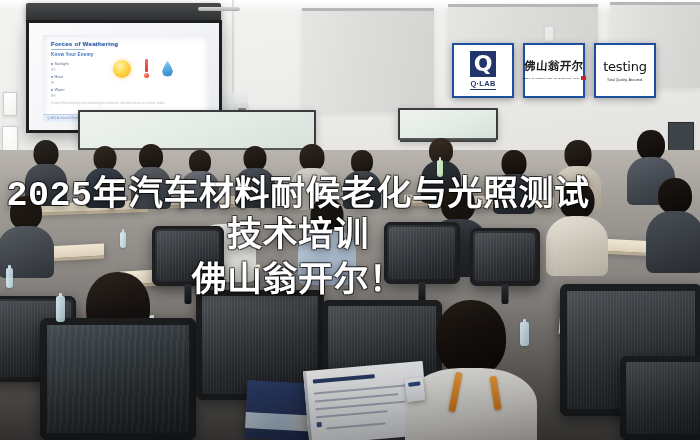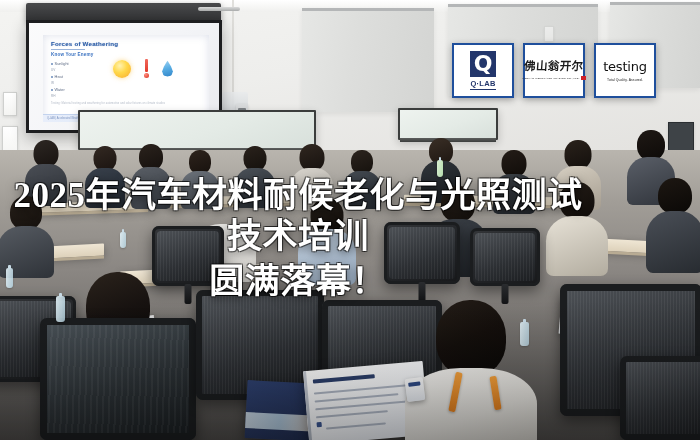--- a/index.html
+++ b/index.html
@@ -398,21 +398,21 @@
     white-space:nowrap;
   }
 
   
   .headline {
     position:absolute; left:0; top:176px; width:596px;
     z-index:50;
     text-align:center;
     color:#ffffff;
     font-weight:700;
-    font-family:Liberation Serif, serif;
+    font-family:Liberation Mono, monospace;
     line-height:1.16;
     letter-spacing:0.5px;
     text-shadow:
       0 0 1px rgba(0,0,0,.55),
       1px 1px 0 rgba(0,0,0,.45),
       -1px 1px 0 rgba(0,0,0,.45),
       1px -1px 0 rgba(0,0,0,.45),
       -1px -1px 0 rgba(0,0,0,.45),
       0 3px 10px rgba(0,0,0,.55);
   }
@@ -725,16 +725,16 @@
       <div class="logo-inner">
         <div class="itk-word">testing</div>
         <div class="itk-tag">Total Quality. Assured.</div>
       </div>
     </div>
 
   </div>
 
   <div class="headline">
     <span class="l1">2025年汽车材料耐候老化与光照测试技术培训</span>
-    <span class="l2">圆满落幕！</span>
+    <span class="l2">佛山翁开尔！</span>
   </div>
 
 </div>
 
 </body></html>

